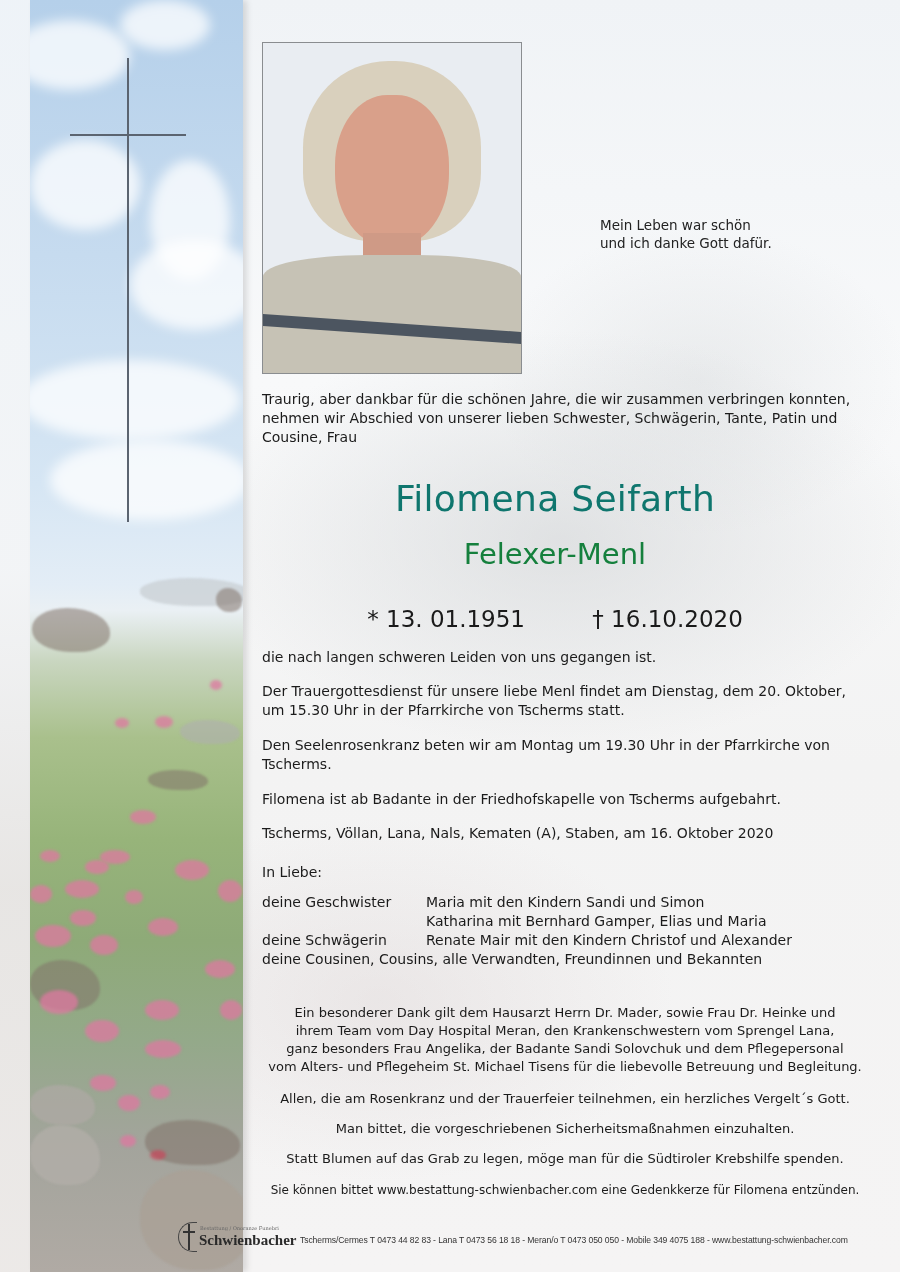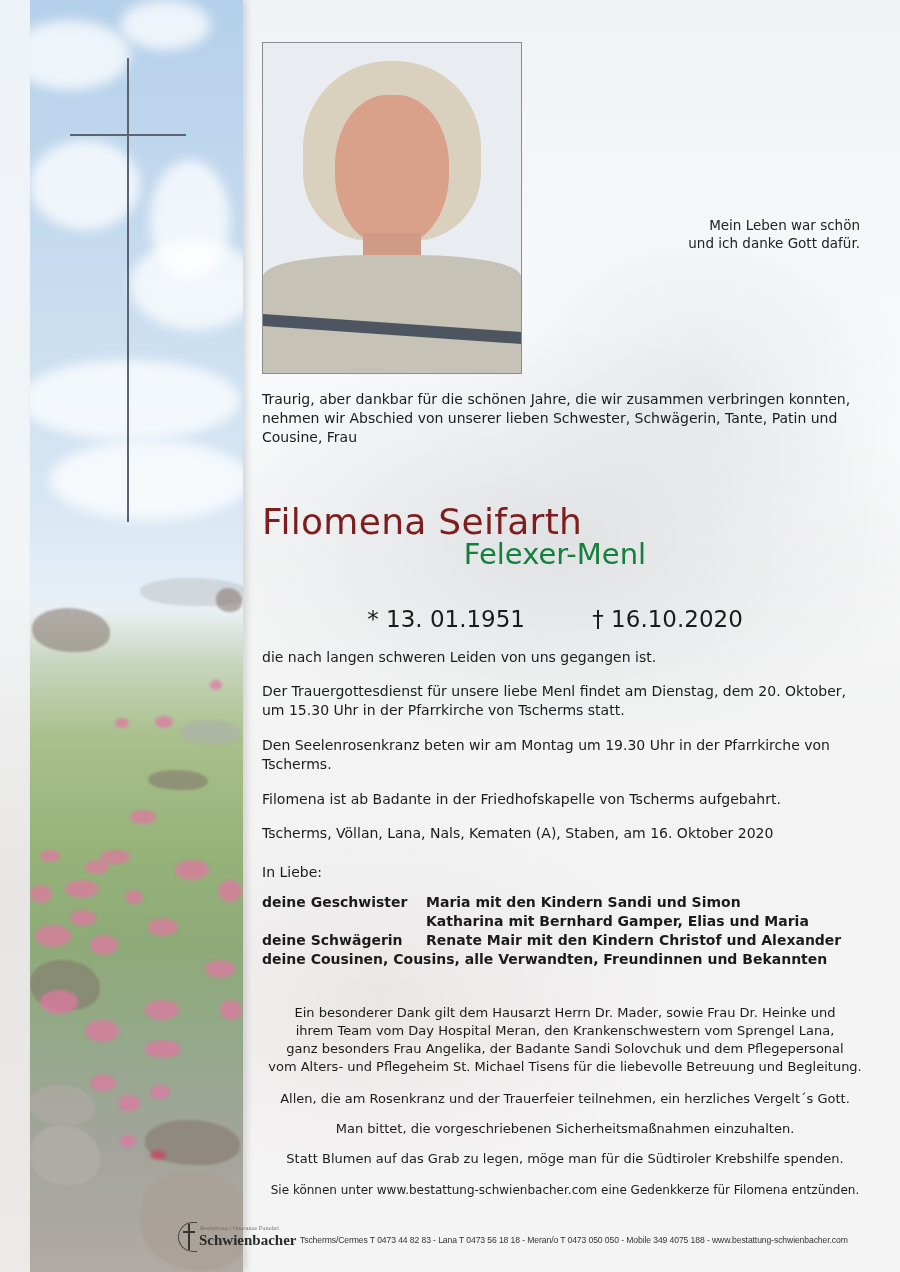--- a/index.html
+++ b/index.html
@@ -27,33 +27,33 @@
            border:1px solid #8a8d90; background:#e9edf2; overflow:hidden; }
   .photo .hair { position:absolute; left:40px; top:18px; width:178px; height:180px;
                  border-radius:48% 48% 38% 38%; background:#d9d0bd; }
   .photo .face { position:absolute; left:72px; top:52px; width:114px; height:152px;
                  border-radius:46% 46% 48% 48%; background:#d9a08a; }
   .photo .neck { position:absolute; left:100px; top:190px; width:58px; height:40px; background:#cf9a86; }
   .photo .sweater { position:absolute; left:0; top:212px; width:258px; height:120px;
                     border-radius:40% 40% 0 0 / 18% 18% 0 0; background:#c6c2b5; }
   .photo .stripe { position:absolute; left:0; top:280px; width:258px; height:12px; background:#4c5560; transform:skewY(4deg); }
 
-  .quote { position:absolute; left:600px; top:216px; width:260px; text-align:right;
+  .quote { position:absolute; left:600px; top:216px; width:260px; text-align:left;
            font-size:13.5px; line-height:18px; color:#222; }
   .intro { position:absolute; left:262px; top:390px; width:600px; font-size:14px; line-height:19px; }
-  .name { position:absolute; left:262px; top:500px; width:586px; text-align:left;
-          font-size:36px; line-height:44px; color:#7f1d1d; letter-spacing:.3px; }
+  .name { position:absolute; left:262px; top:477px; width:586px; text-align:center;
+          font-size:36px; line-height:44px; color:#0f766e; letter-spacing:.3px; }
   .maiden { position:absolute; left:262px; top:535px; width:586px; text-align:center;
             font-size:29px; line-height:38px; color:#15803d; }
   .dates { position:absolute; left:262px; top:590px; width:586px; text-align:center;
            font-size:23px; line-height:34px; color:#1a1a1a; }
   .dates span { display:inline-block; margin:12px 30px; }
   .body-text { position:absolute; left:262px; width:600px; font-size:14px; line-height:19px; }
   .love-label { position:absolute; left:262px; top:864px; font-size:14px; }
-  .fam { position:absolute; left:262px; top:893px; width:600px; font-size:14px; line-height:19px;font-weight:bold; }
+  .fam { position:absolute; left:262px; top:893px; width:600px; font-size:14px; line-height:19px; }
   .fam-row { display:flex; }
   .fam-rel { width:164px; flex:none; }
   .fam-full { white-space:nowrap; }
   .thanks { position:absolute; left:255px; top:1004px; width:620px; text-align:center;
             font-size:13px; line-height:18px; }
   .center-line { position:absolute; left:255px; width:620px; text-align:center; font-size:13px; line-height:18px; }
   .center-small { font-size:12px; }
 
   .footer { position:absolute; left:178px; top:1214px; width:700px; height:40px; display:flex; align-items:flex-end; }
   .logo { position:relative; width:118px; height:34px; flex:none;text-align:right; }
@@ -174,21 +174,21 @@
 <div class="thanks">
   <div>Ein besonderer Dank gilt dem Hausarzt Herrn Dr. Mader, sowie Frau Dr. Heinke und</div>
   <div>ihrem  Team vom Day Hospital Meran, den Krankenschwestern vom Sprengel Lana,</div>
   <div>ganz besonders Frau Angelika, der Badante Sandi Solovchuk und dem Pflegepersonal</div>
   <div>vom Alters- und Pflegeheim St. Michael Tisens für die liebevolle Betreuung und Begleitung.</div>
 </div>
 
 <div class="center-line" style="top:1090px;">Allen, die am Rosenkranz und der Trauerfeier teilnehmen, ein herzliches Vergelt´s Gott.</div>
 <div class="center-line" style="top:1120px;">Man bittet, die vorgeschriebenen Sicherheitsmaßnahmen einzuhalten.</div>
 <div class="center-line" style="top:1150px;">Statt Blumen auf das Grab zu legen, möge man für die Südtiroler Krebshilfe spenden.</div>
-<div class="center-line center-small" style="top:1181px;">Sie können unter www.bestattung-schwienbacher.com eine Gedenkkerze für Filomena entzünden.</div>
+<div class="center-line center-small" style="top:1181px;">Sie können bittet www.bestattung-schwienbacher.com eine Gedenkkerze für Filomena entzünden.</div>
 
 <div class="footer">
   <div class="logo">
     <div class="logo-arc"></div>
     <div class="logo-cv"></div>
     <div class="logo-ch"></div>
     <div class="logo-small">Bestattung / Onoranze Funebri</div>
     <div class="logo-name">Schwienbacher</div>
   </div>
   <div class="contact">Tscherms/Cermes T 0473 44 82 83 - Lana T 0473 56 18 18 - Meran/o T 0473 050 050 - Mobile 349 4075 188 - www.bestattung-schwienbacher.com</div>

